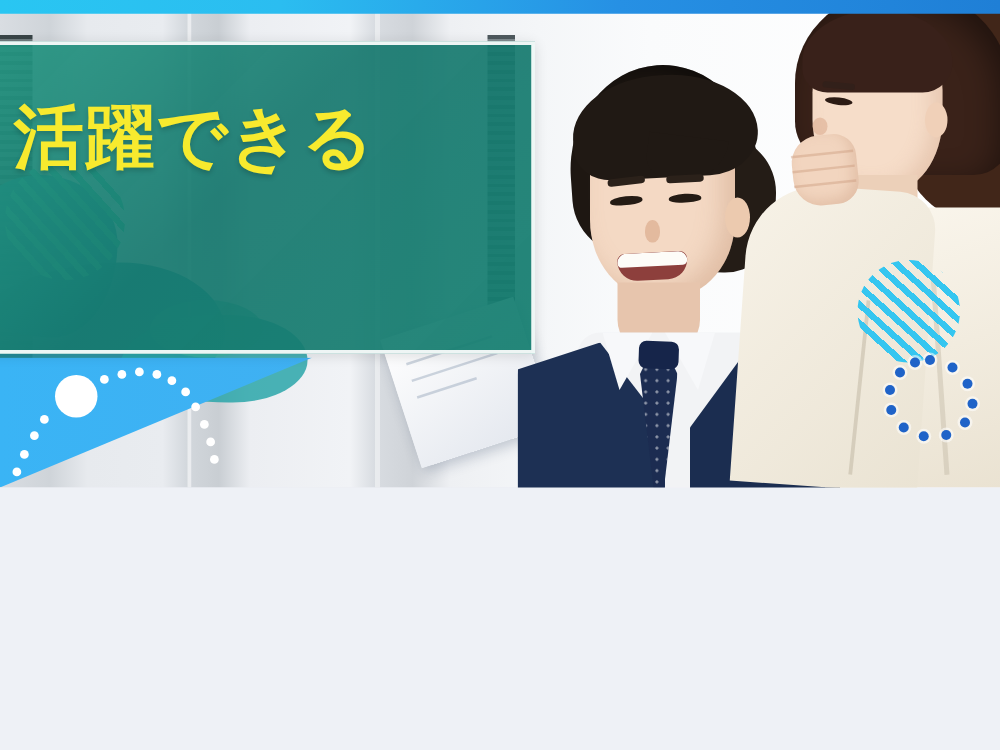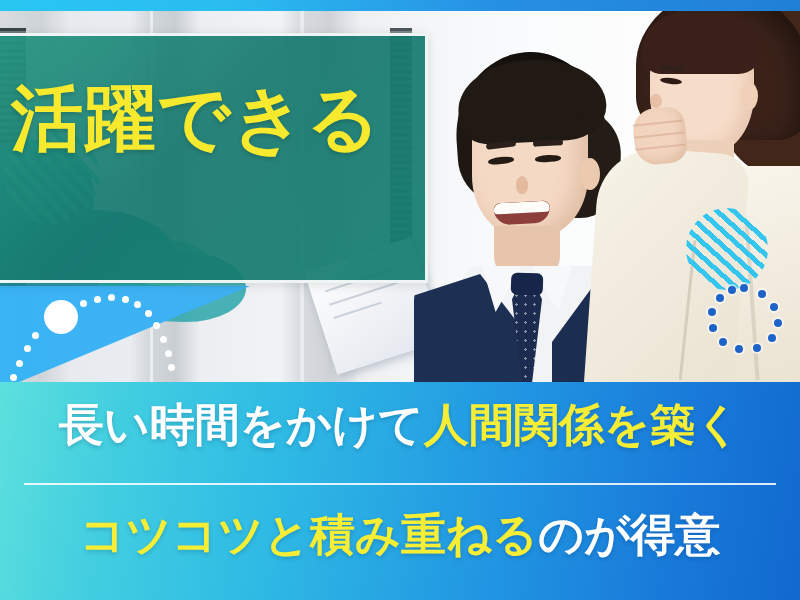--- a/index.html
+++ b/index.html
@@ -234,21 +234,21 @@
 
   
   .title-box{
     position:absolute; left:-14px; top:33px; width:442px; height:250px;
     background:linear-gradient(135deg,rgba(37,150,130,.93) 0%,rgba(22,120,110,.92) 45%,rgba(20,126,112,.93) 100%);
     border:3px solid rgba(255,255,255,.92);
     box-shadow:0 2px 10px rgba(0,0,0,.12);
   }
   .title-main{
     position:absolute; left:22px; top:46px;
-    font-size:72px; font-weight:bold; color:#f7ea2e;
+    font-size:56px; font-weight:bold; color:#f7ea2e;
     letter-spacing:1px; line-height:1;
     white-space:nowrap;
     text-shadow:0 2px 4px rgba(0,0,0,.18);
   }
   .title-sub{
     position:absolute; left:108px; top:158px;
     font-size:66px; font-weight:bold; color:#ffffff;
     letter-spacing:2px; line-height:1;
     white-space:nowrap;
     text-shadow:0 2px 4px rgba(0,0,0,.2);
@@ -384,23 +384,14 @@
       <span style="left:168px;top:364px;width:7px;height:7px"></span>
     </div>
   </div>
 
   <div class="top-strip"></div>
 
   <div class="title-box">
     <div class="title-main">活躍できる</div>
   </div>
 
-  <div class="bottom">
-    <div class="bottom-line-1">
-      <span class="w">長い時間をかけて</span><span class="y">人間関係を築く</span>
-    </div>
-    <div class="divider"></div>
-    <div class="bottom-line-2">
-      <span class="y">コツコツと積み重ねる</span><span class="w">のが得意</span>
-    </div>
-  </div>
 
 </div>
 
 </body></html>

